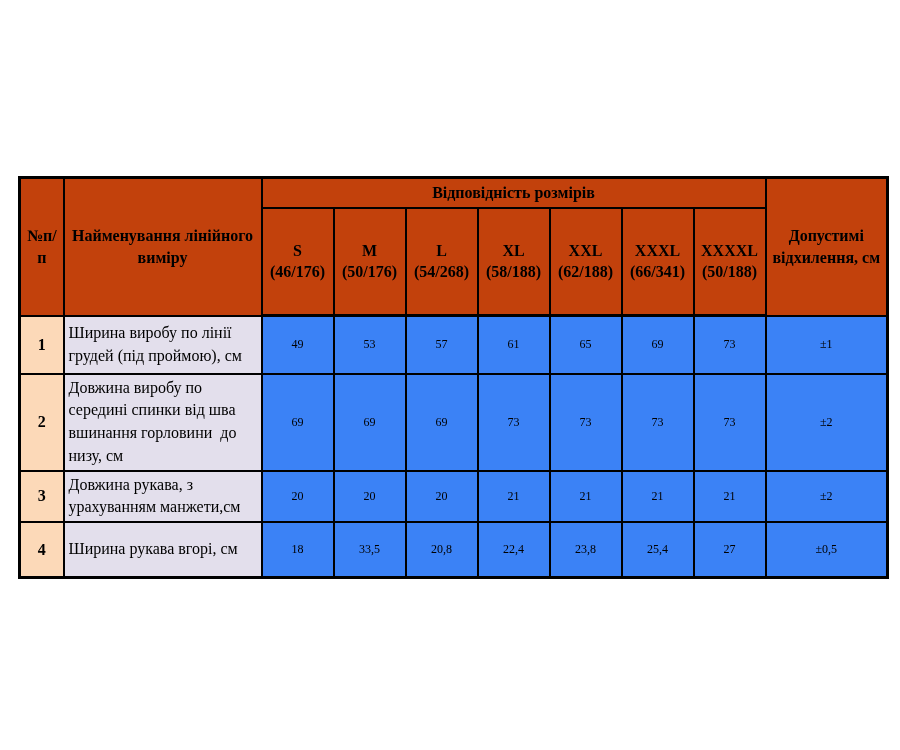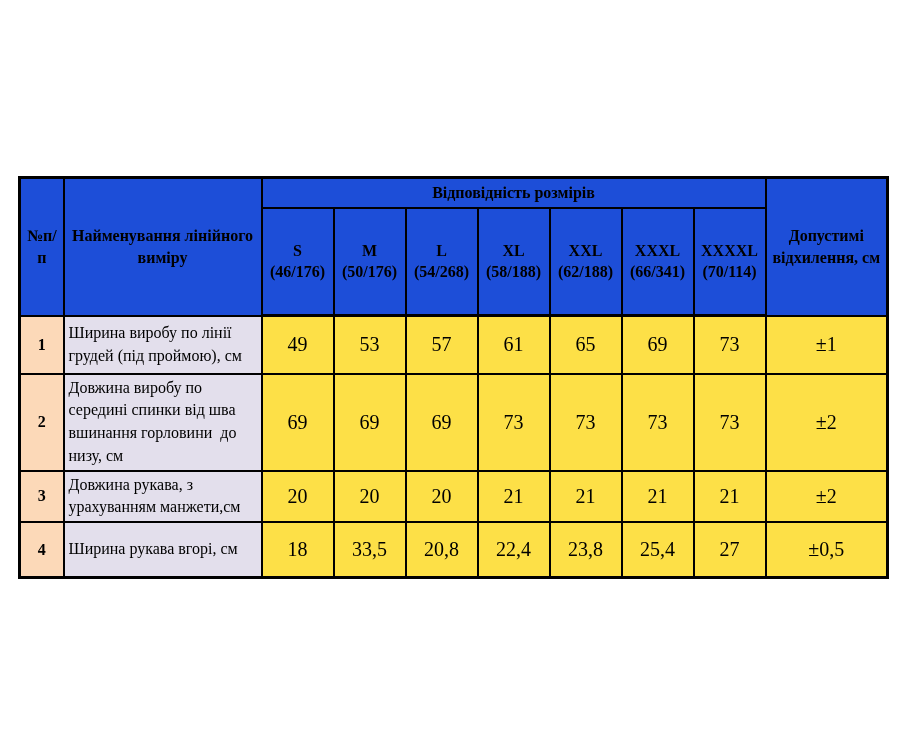--- a/index.html
+++ b/index.html
@@ -24,43 +24,43 @@
     border: 3px solid #000;
   }
   th, td {
     border: 2px solid #000;
     padding: 0;
     vertical-align: middle;
     text-align: center;
     overflow: hidden;
   }
   .hdr-pink {
-    background: #1d4ed8;
+    background: #c2410c;
     font-weight: bold;
     font-size: 16px;
     line-height: 1.35;
   }
   tr.hdr-row-b th { border-bottom: 3px solid #000; }
   tr.hdr-row-a th.span-hdr { border-bottom: 1px solid #000; }
   td.num-cell {
     background: #fcd9b8;
     font-weight: bold;
     font-size: 16px;
   }
   td.name-cell {
     background: #e3dfec;
     text-align: left;
     font-size: 16px;
     line-height: 1.42;
     padding: 2px 10px 2px 4px;
     white-space: pre-wrap;
   }
   td.val-cell {
-    background: #fde047;
-    font-size: 20px;
+    background: #3b82f6;
+    font-size: 12px;
   }
   .tol-hdr { padding: 0 3px; }
 </style>
 </head>
 <body>
 
 <div class="table-wrap">
   <table class="size-chart">
     <colgroup>
       <col style="width:44px">
@@ -104,21 +104,21 @@
       <th class="hdr-pink">
         <div>XXL</div>
         <div>(62/188)</div>
       </th>
       <th class="hdr-pink">
         <div>XXXL</div>
         <div>(66/341)</div>
       </th>
       <th class="hdr-pink">
         <div>XXXXL</div>
-        <div>(70/114)</div>
+        <div>(50/188)</div>
       </th>
     </tr>
     <tr style="height:58px">
       <td class="num-cell">1</td>
       <td class="name-cell">Ширина виробу по лінії грудей (під проймою), см</td>
       <td class="val-cell">49</td>
       <td class="val-cell">53</td>
       <td class="val-cell">57</td>
       <td class="val-cell">61</td>
       <td class="val-cell">65</td>

